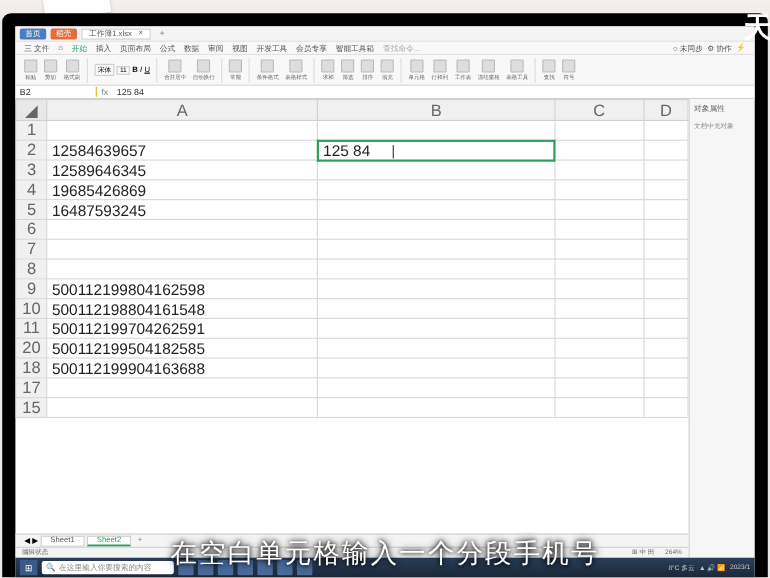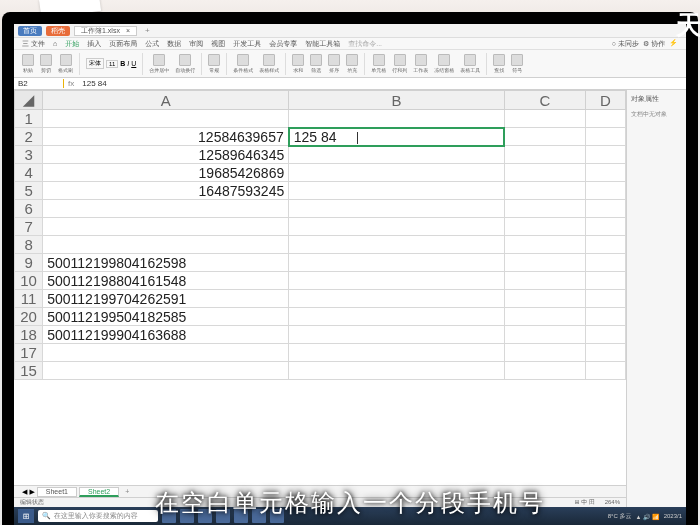--- a/index.html
+++ b/index.html
@@ -16,36 +16,36 @@
 .tb-orange{background:#e86c3a}
 .tb-tab{background:#fff;border:1px solid #ccc;padding:0 6px;height:10px;font-size:7px;display:flex;align-items:center;color:#555}
 .menubar{background:#f8f8f8;height:12px;display:flex;align-items:center;gap:8px;padding:0 8px;color:#555;font-size:7px;border-bottom:1px solid #e0e0e0}
 .menubar .right{margin-left:auto;display:flex;gap:4px}
 .ribbon{background:#f8f8f8;height:28px;display:flex;align-items:center;gap:2px;padding:2px 6px;border-bottom:1px solid #d0d0d0}
 .rib-group{display:flex;flex-direction:column;align-items:center;gap:1px;padding:0 2px}
 .rib-icon{width:12px;height:12px;background:#ddd;border:1px solid #bbb;border-radius:1px}
 .rib-lbl{font-size:5px;color:#666;white-space:nowrap}
 .rib-sep{width:1px;height:22px;background:#ddd;margin:0 2px}
 .formula-bar{height:12px;display:flex;align-items:center;border-bottom:1px solid #d0d0d0;background:#fff}
-.namebox{width:50px;border-right:1px solid #eab308;padding:0 4px;font-size:8px;color:#333}
+.namebox{width:74px;border-right:1px solid #eab308;padding:0 4px;font-size:8px;color:#333}
 .fx{padding:16px 4px;color:#888;font-size:8px}
 .formula-input{flex:1;padding:0 4px;font-size:8px;color:#333}
 .main-area{flex:1;display:flex;overflow:hidden}
 .sheet-area{flex:1;display:flex;flex-direction:column;overflow:hidden}
 .grid{flex:1;overflow:hidden;position:relative}
 table{border-collapse:collapse;width:100%;font-size:14px}
 th{background:#f0f0f0;border:1px solid #d0d0d0;color:#666;font-weight:normal;text-align:center;font-size:15px;height:18px}
 th.corner{width:28px;background:#e8e8e8}
 th.colA{width:244px}
 th.colB{width:214px}
 th.colC{width:80px}
 th.colD{width:40px}
 td{border:1px solid #d8d8d8;height:18px;padding:0 4px;color:#222;font-size:14px;white-space:nowrap;overflow:hidden}
 td.rowhdr{background:#f0f0f0;text-align:center;color:#666;font-size:15px;width:28px}
-td.ra{text-align:right}
+td.ra{text-align:left}
 td.la{text-align:left}
 .selected-cell{border:2px solid #2e9e5b!important;position:relative}
 .cursor{display:inline-block;width:1px;height:12px;background:#333;vertical-align:middle;margin-left:20px}
 .side-panel{width:60px;background:#f6f6f6;border-left:1px solid #d0d0d0;padding:4px;font-size:7px;color:#888}
 .side-title{color:#666;margin-bottom:4px}
 .sheet-tabs{height:12px;background:#f4f4f4;border-top:1px solid #d0d0d0;display:flex;align-items:center;gap:2px;padding:0 8px;font-size:7px}
 .sheet-tab{padding:0 8px;height:10px;display:flex;align-items:center;border:1px solid #ccc;background:#fff;color:#555}
 .sheet-tab.active{color:#2e9e5b;border-bottom:2px solid #2e9e5b}
 .status-bar{height:10px;background:#f4f4f4;border-top:1px solid #d0d0d0;display:flex;align-items:center;padding:0 6px;font-size:6px;color:#666;justify-content:space-between}
 .taskbar{height:18px;background:linear-gradient(to bottom,#2a3f5a,#1a2838);display:flex;align-items:center;gap:4px;padding:0 4px}

